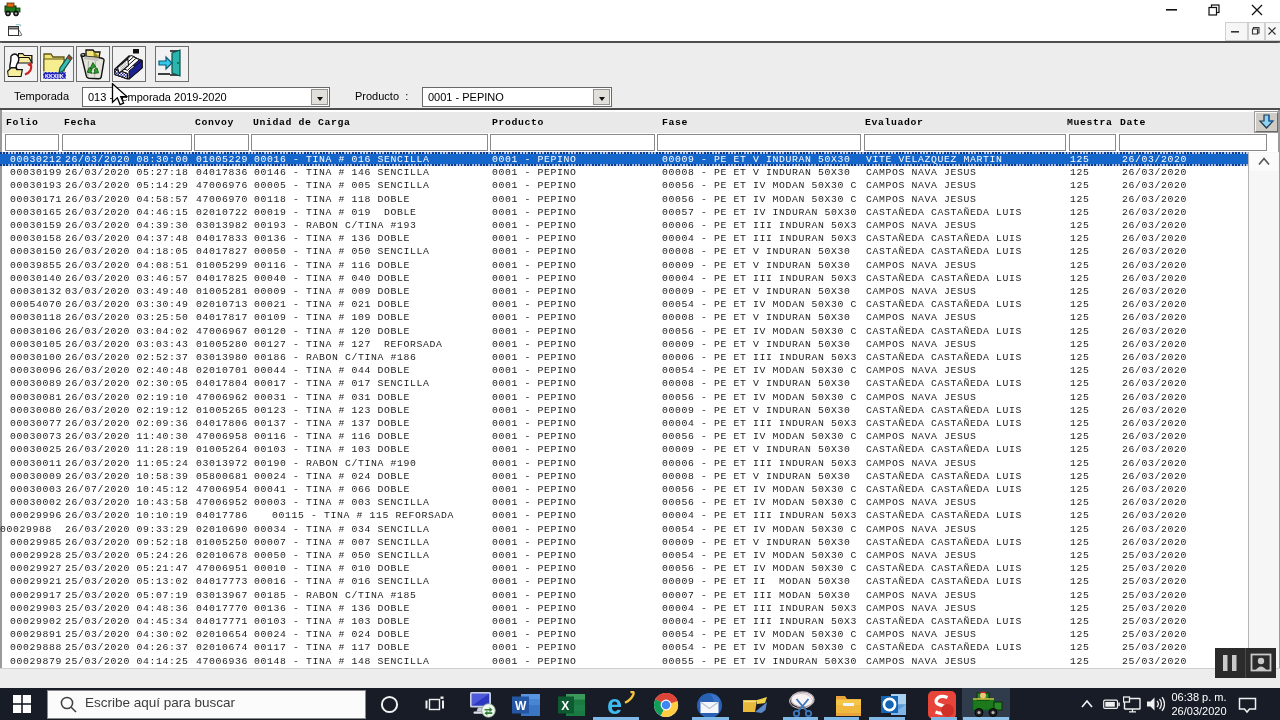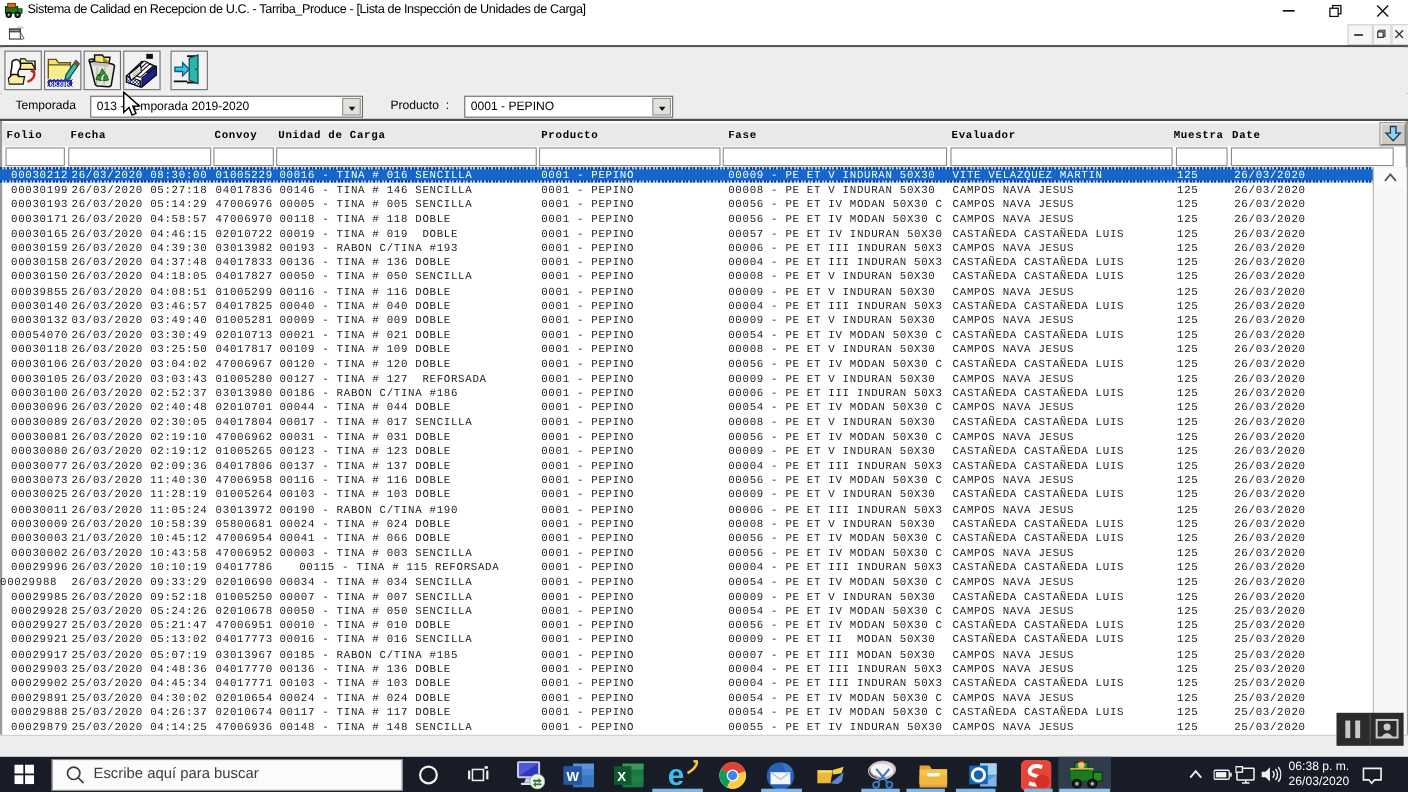--- a/index.html
+++ b/index.html
@@ -54,21 +54,20 @@
 <div id="titlebar">
   <svg class="abs" style="left:4px;top:2px" width="17" height="15" viewBox="0 0 17 15">
     <rect x="1" y="4" width="11" height="6" fill="#1c7a1c" stroke="#083308" stroke-width="1"></rect>
     <rect x="3" y="1" width="7" height="4" fill="#e06a10" stroke="#5a2a00" stroke-width="0.8"></rect>
     <rect x="12" y="6" width="4" height="4" fill="#2a8a2a" stroke="#083308" stroke-width="0.8"></rect>
     <circle cx="4" cy="11.5" r="2.4" fill="#2f2f2f" stroke="#000"></circle>
     <circle cx="12" cy="11.5" r="2.4" fill="#2f2f2f" stroke="#000"></circle>
     <circle cx="4" cy="11.5" r="0.9" fill="#cfcfcf"></circle>
     <circle cx="12" cy="11.5" r="0.9" fill="#cfcfcf"></circle>
   </svg>
-  <div id="title">Sistema de Calidad en Recepcion de U.C. - Tarriba_Produce - [Lista de Inspección de Unidades de Carga]</div>
 
   <svg class="abs" style="left:1166px;top:9px" width="12" height="2">
       <rect width="11" height="1.6" fill="#111"></rect>
     </svg>
   <svg class="abs" style="left:1208px;top:4px" width="12" height="12" viewBox="0 0 12 12">
       <rect x="3.5" y="1" width="7.5" height="7.5" fill="none" stroke="#111" stroke-width="1.2"></rect>
       <rect x="1" y="3.5" width="7.5" height="7.5" fill="#fff" stroke="#111" stroke-width="1.2"></rect>
     </svg>
   <svg class="abs" style="left:1251px;top:4px" width="12" height="12" viewBox="0 0 12 12">
       <path d="M1 1 L11 11 M11 1 L1 11" stroke="#111" stroke-width="1.3"></path>
@@ -485,21 +484,21 @@
       <i style="left:196px">05800681</i>
       <i style="left:254px">00024 - TINA # 024 DOBLE</i>
       <i style="left:492px">0001 - PEPINO</i>
       <i style="left:662px">00008 - PE ET V INDURAN 50X30</i>
       <i style="left:866px">CASTAÑEDA CASTAÑEDA LUIS</i>
       <i style="left:1070px">125</i>
       <i style="left:1122px">26/03/2020</i>
     </div>
 <div class="r" style="top:482.0px">
       <i style="left:10px">00030003</i>
-      <i style="left:65px">21/03/2020 10:45:12</i>
+      <i style="left:65px">26/07/2020 10:45:12</i>
       <i style="left:196px">47006954</i>
       <i style="left:254px">00041 - TINA # 066 DOBLE</i>
       <i style="left:492px">0001 - PEPINO</i>
       <i style="left:662px">00056 - PE ET IV MODAN 50X30 C</i>
       <i style="left:866px">CASTAÑEDA CASTAÑEDA LUIS</i>
       <i style="left:1070px">125</i>
       <i style="left:1122px">26/03/2020</i>
     </div>
 <div class="r" style="top:495.2px">
       <i style="left:10px">00030002</i>

